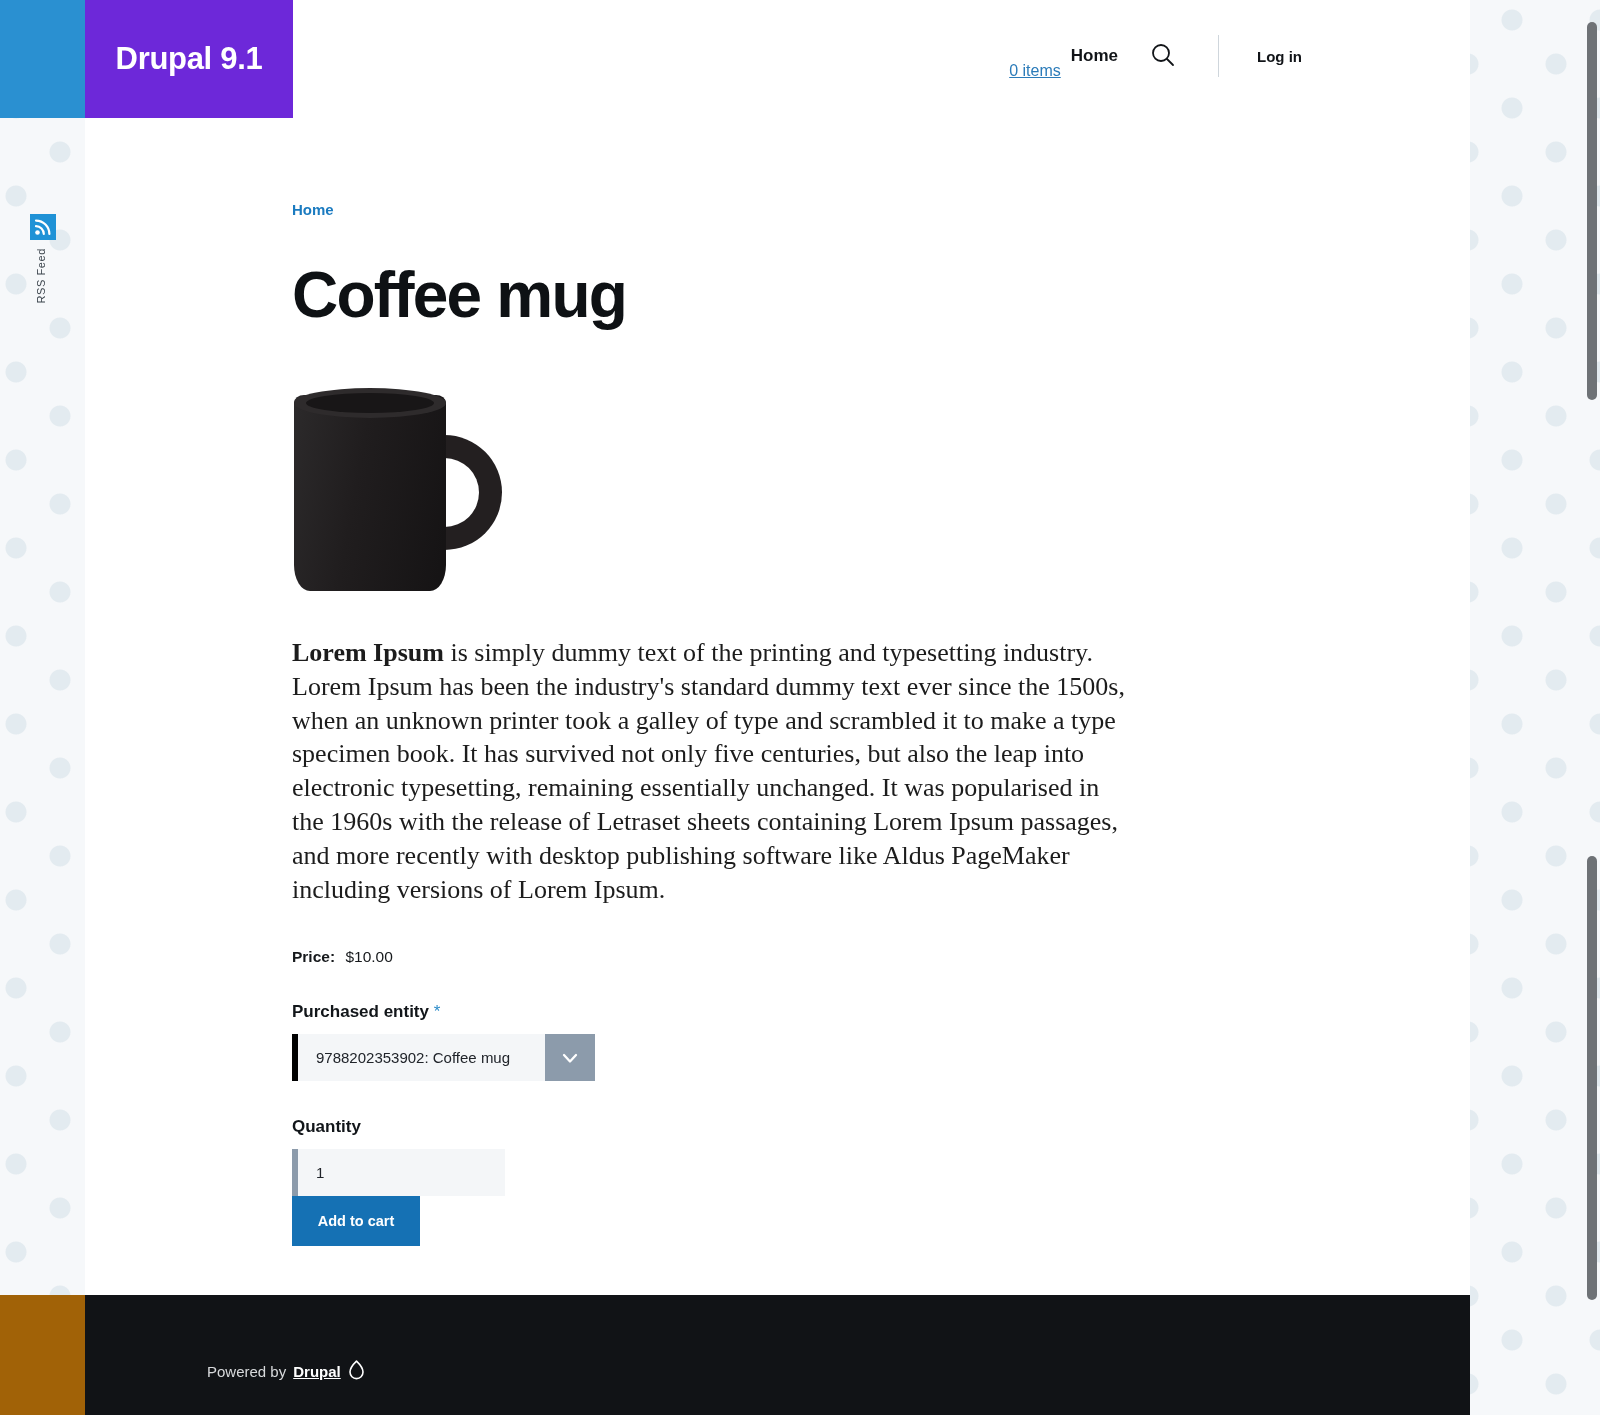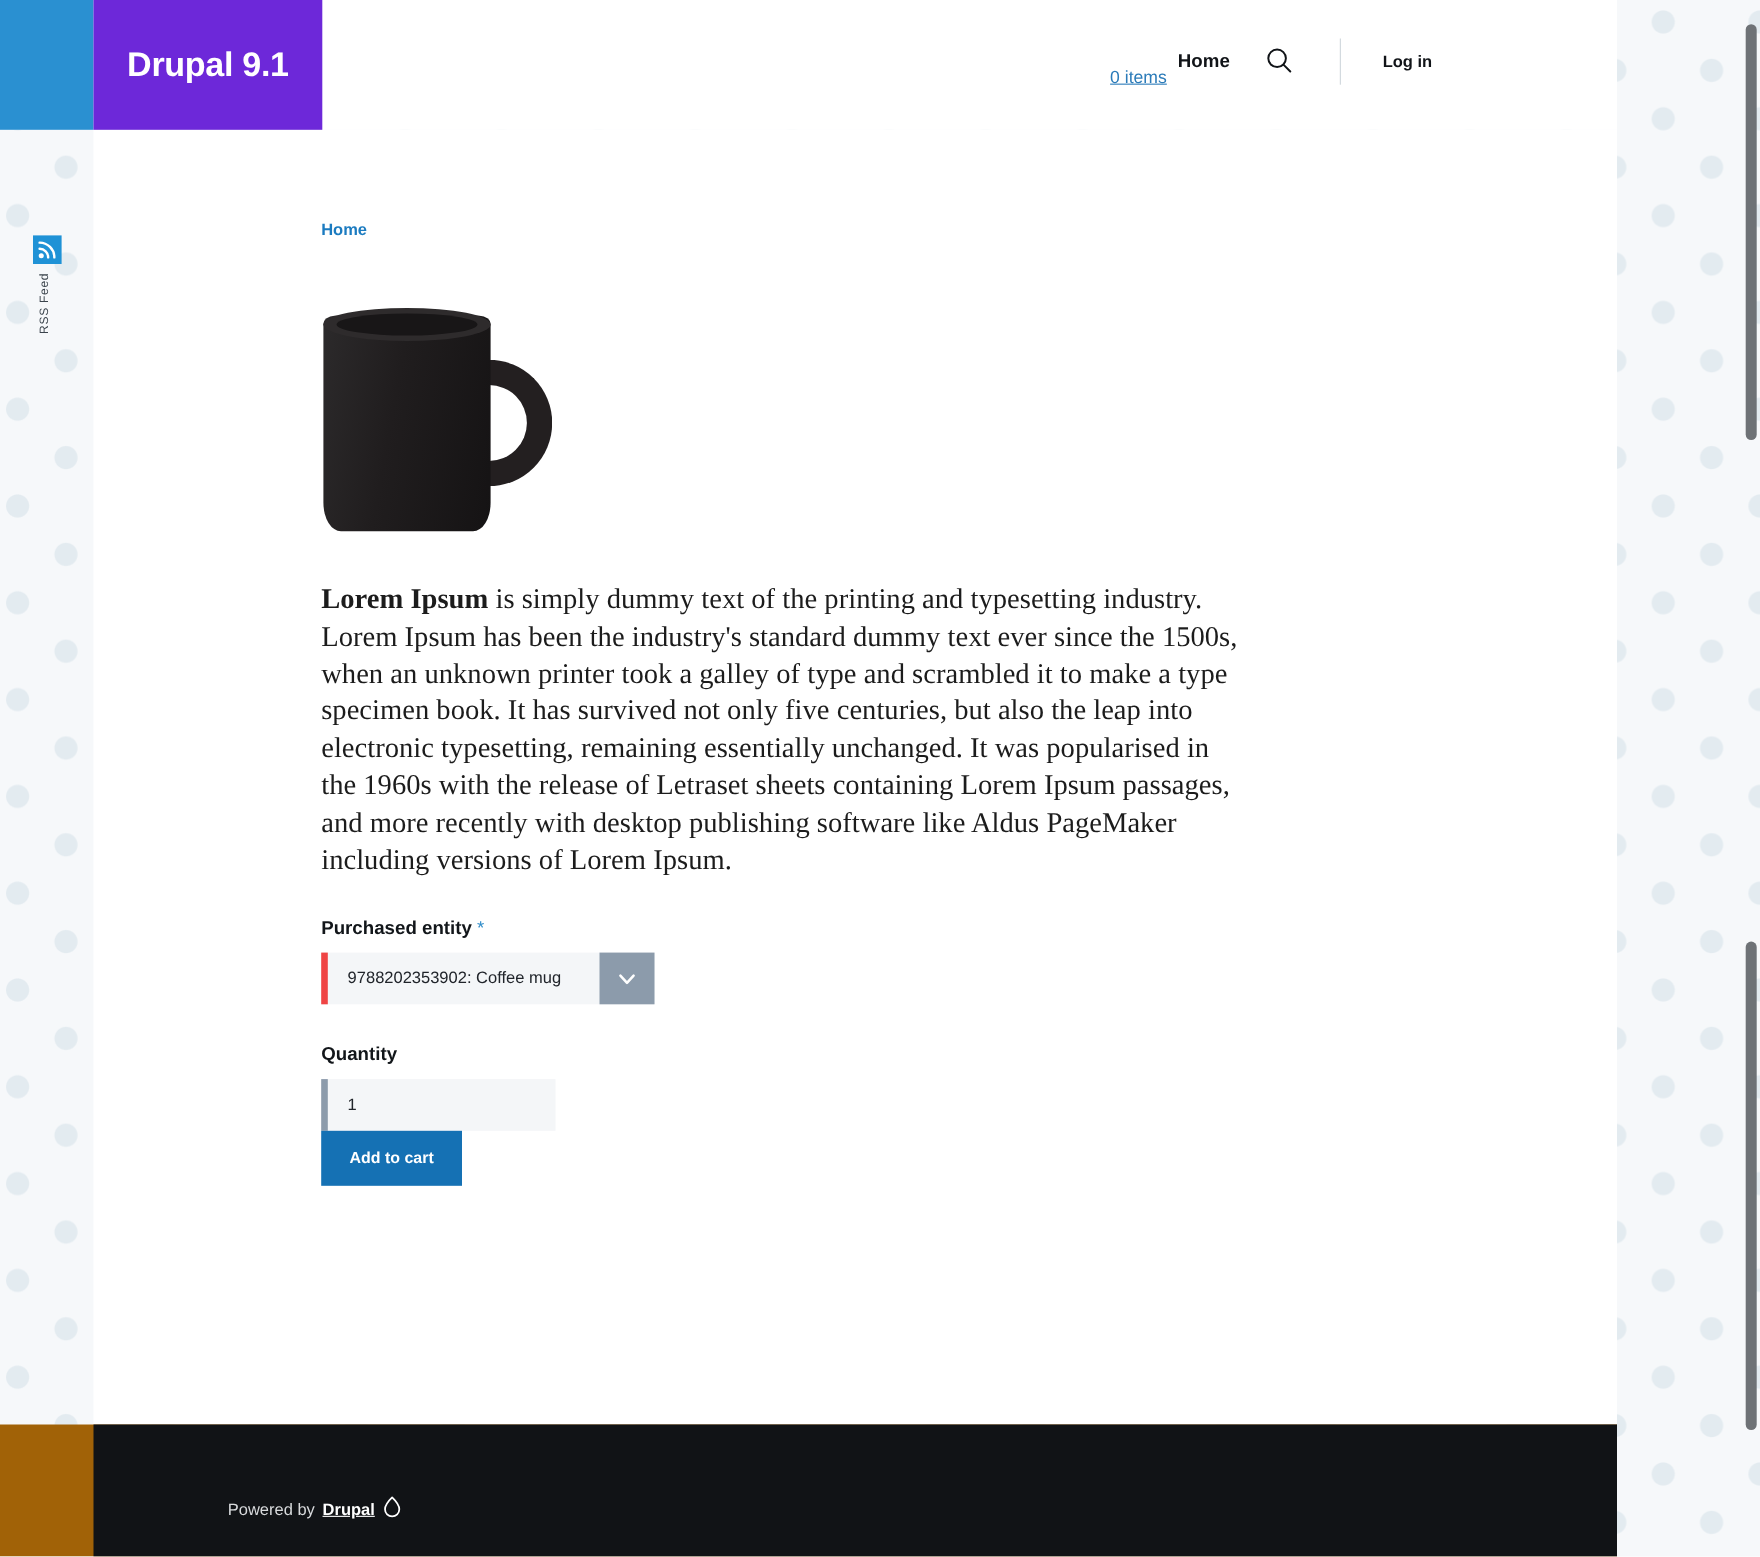--- a/index.html
+++ b/index.html
@@ -257,21 +257,21 @@
     color: #12161a;
     display: block;
     margin-bottom: 12px;
   }
   .required-mark { color: #2e8cc9; font-weight: normal; }
 
   .select-wrap {
     display: flex;
     width: 303px;
     height: 47px;
-    border-left: 6px solid #ef4444;
+    border-left: 6px solid #000000;
     background: #f4f6f8;
   }
   .select-display {
     flex: 1;
     display: flex;
     align-items: center;
     padding-left: 18px;
     font-size: 15px;
     color: #20242a;
     cursor: pointer;
@@ -413,31 +413,36 @@
     </svg>
   </span>
   <span class="rss-label">RSS Feed</span>
 </div>
 
 <div class="content-panel">
   <div class="content-inner">
 
     <a class="breadcrumb">Home</a>
 
+    <h1 class="page-title">Coffee mug</h1>
 
     
     <div class="product-image">
       <div class="mug-handle"></div>
       <div class="mug-body"></div>
       <div class="mug-rim"></div>
       <div class="mug-inner"></div>
     </div>
 
     <p class="body-copy"><b>Lorem Ipsum</b><span> is simply dummy text of the printing and typesetting industry. Lorem Ipsum has been the industry's standard dummy text ever since the 1500s, when an unknown printer took a galley of type and scrambled it to make a type specimen book. It has survived not only five centuries, but also the leap into electronic typesetting, remaining essentially unchanged. It was popularised in the 1960s with the release of Letraset sheets containing Lorem Ipsum passages, and more recently with desktop publishing software like Aldus PageMaker including versions of Lorem Ipsum.</span></p>
 
+    <div class="price-row">
+      <span class="price-label">Price:</span>
+      <span class="price-value">$10.00</span>
+    </div>
 
     
     <div class="field-block">
       <label class="field-label"><span>Purchased entity</span> <span class="required-mark">*</span></label>
       <div class="select-wrap">
         <div class="select-display">9788202353902: Coffee mug</div>
         <div class="select-arrow">
           <svg width="22" height="22" viewBox="0 0 22 22" fill="none">
             <path d="M5 8 L11 14.5 L17 8" stroke="#ffffff" stroke-width="2.3" fill="none" stroke-linecap="round" stroke-linejoin="round"></path>
           </svg>

